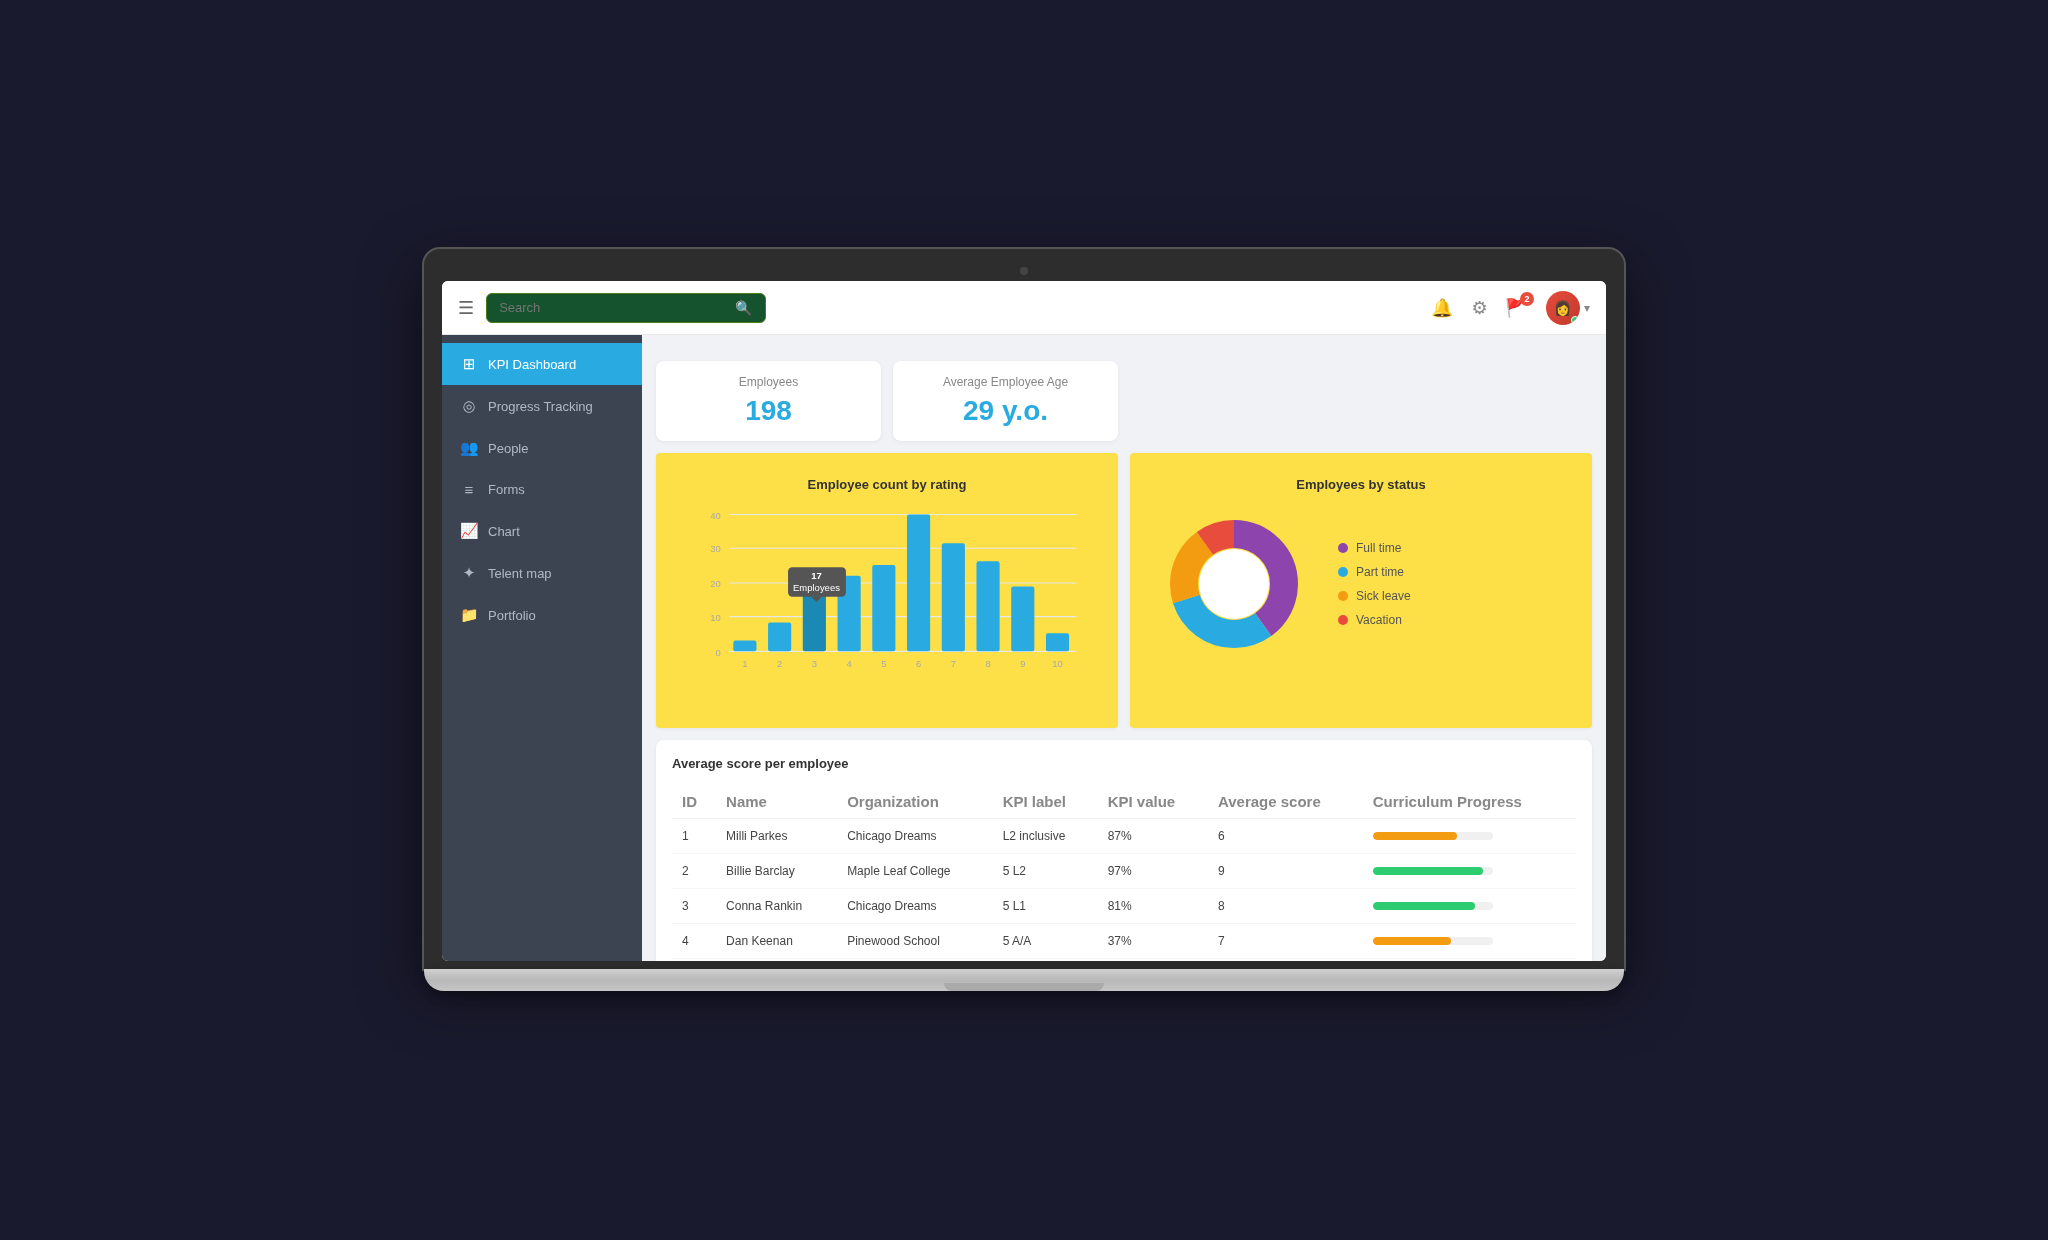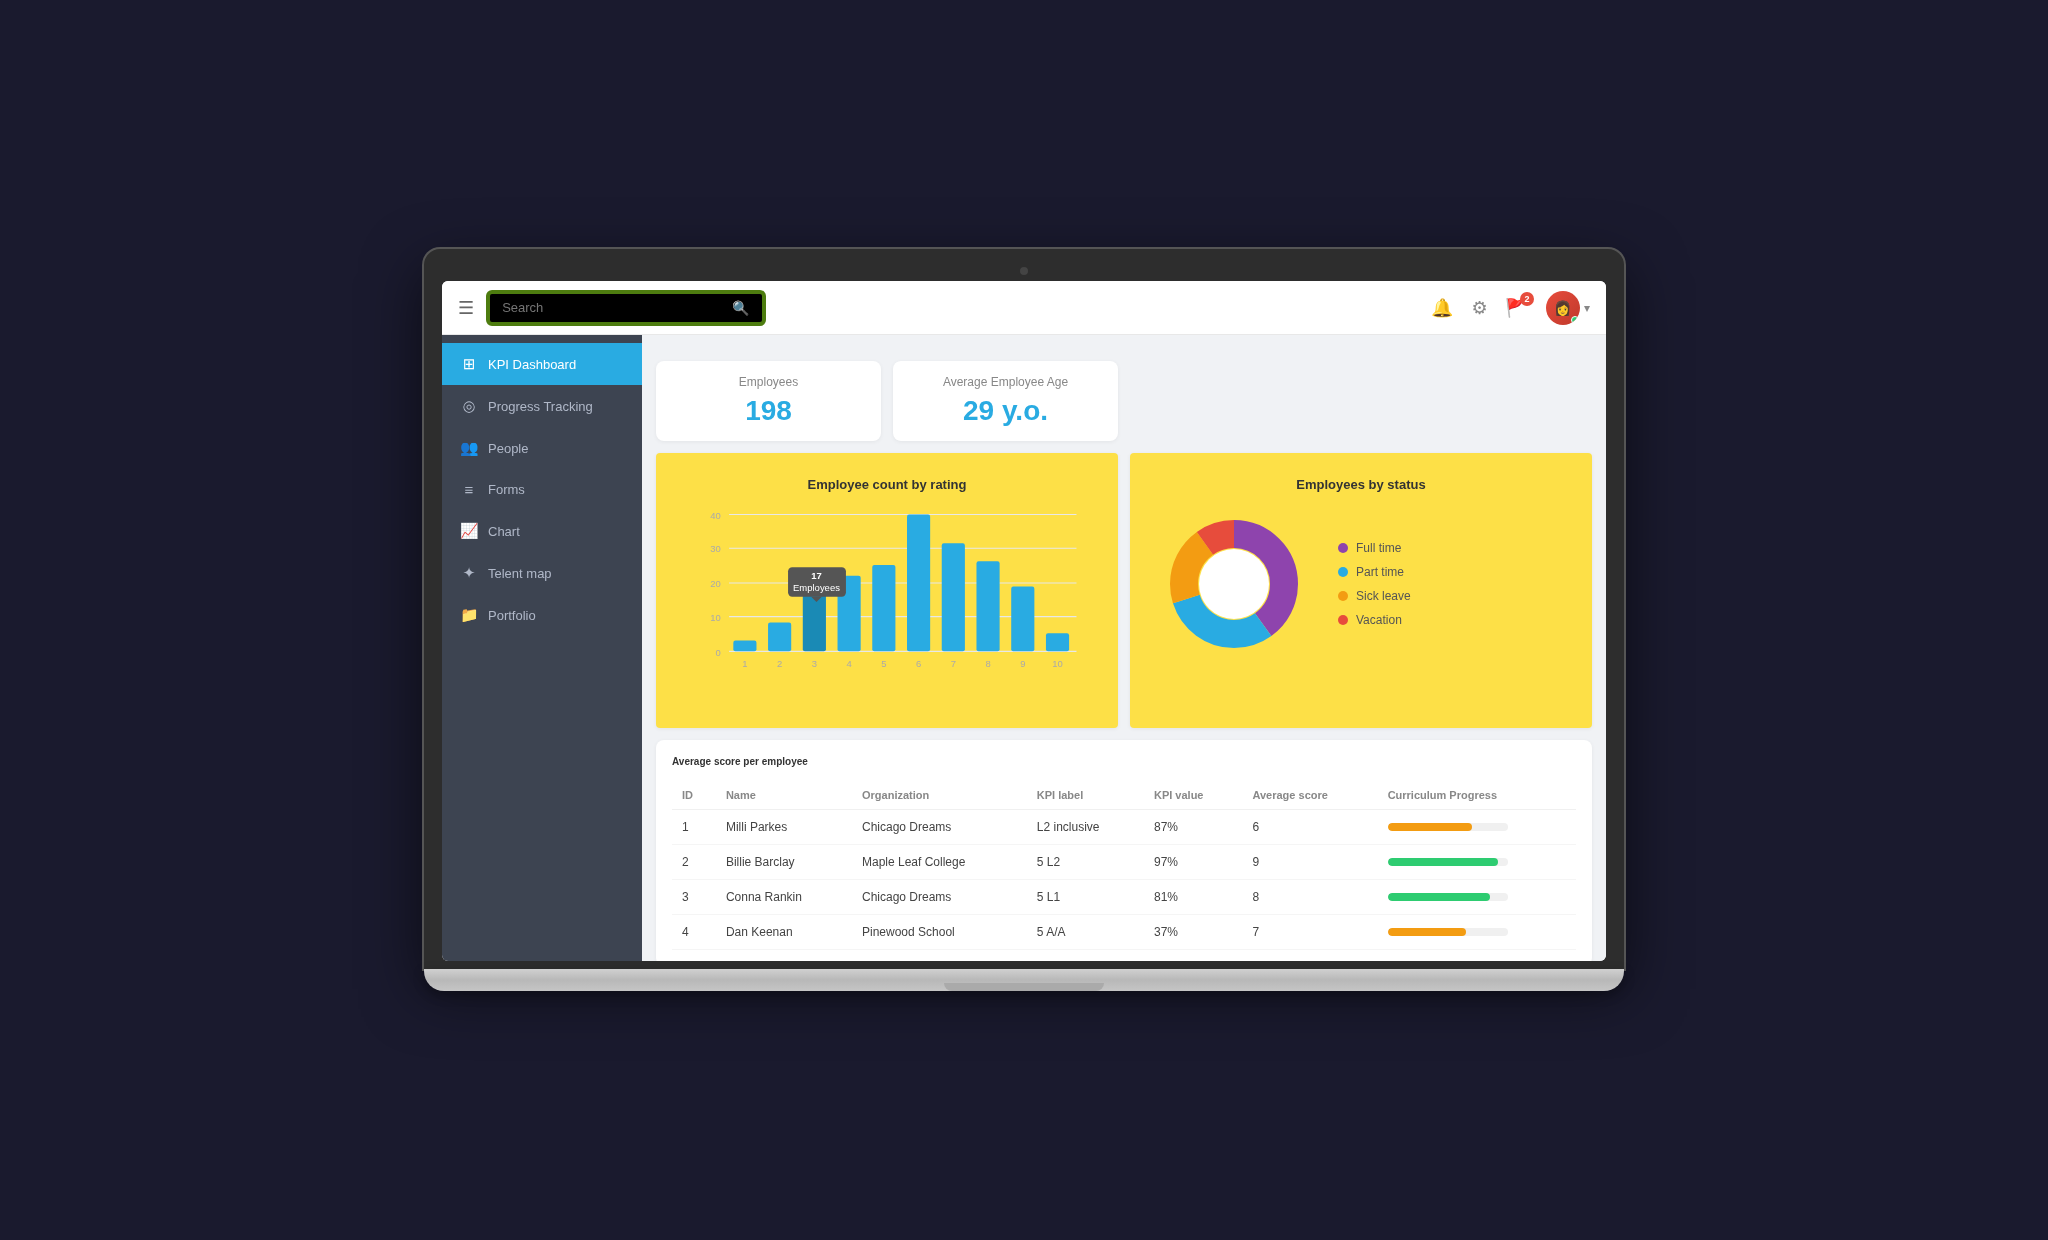--- a/index.html
+++ b/index.html
@@ -80,26 +80,26 @@
 
     .hamburger-icon {
       font-size: 18px;
       color: #666;
       cursor: pointer;
     }
 
     .search-box {
       display: flex;
       align-items: center;
-      border: 4px solid #4d7c0f;
+      border: 1px solid #4d7c0f;
       border-radius: 6px;
       padding: 6px 12px;
       gap: 16px;
       flex: 0 0 280px;
-      background: #000000;
+      background: #14532d;
     }
 
     .search-box input {
       border: none;
       outline: none;
       font-size: 13px;
       color: #999;
       background: transparent;
       width: 100%;
     }
@@ -300,39 +300,39 @@
 
     
     .table-card {
       background: #fff;
       border-radius: 8px;
       padding: 16px;
       box-shadow: 0 1px 4px rgba(0,0,0,0.06);
     }
 
     .table-section-title {
-      font-size: 10px;
+      font-size: 13px;
       font-weight: 600;
       color: #333;
       margin-bottom: 14px;
     }
 
     table {
       width: 100%;
       border-collapse: collapse;
       font-size: 12px;
     }
 
     thead th {
       text-align: left;
       color: #888;
       font-weight: 600;
       padding: 8px 10px;
       border-bottom: 1px solid #f0f0f0;
-      font-size: 11px;
+      font-size: 15px;
     }
 
     tbody tr {
       border-bottom: 1px solid #f5f5f5;
     }
 
     tbody td {
       padding: 10px 10px;
       color: #444;
       font-size: 12px;

